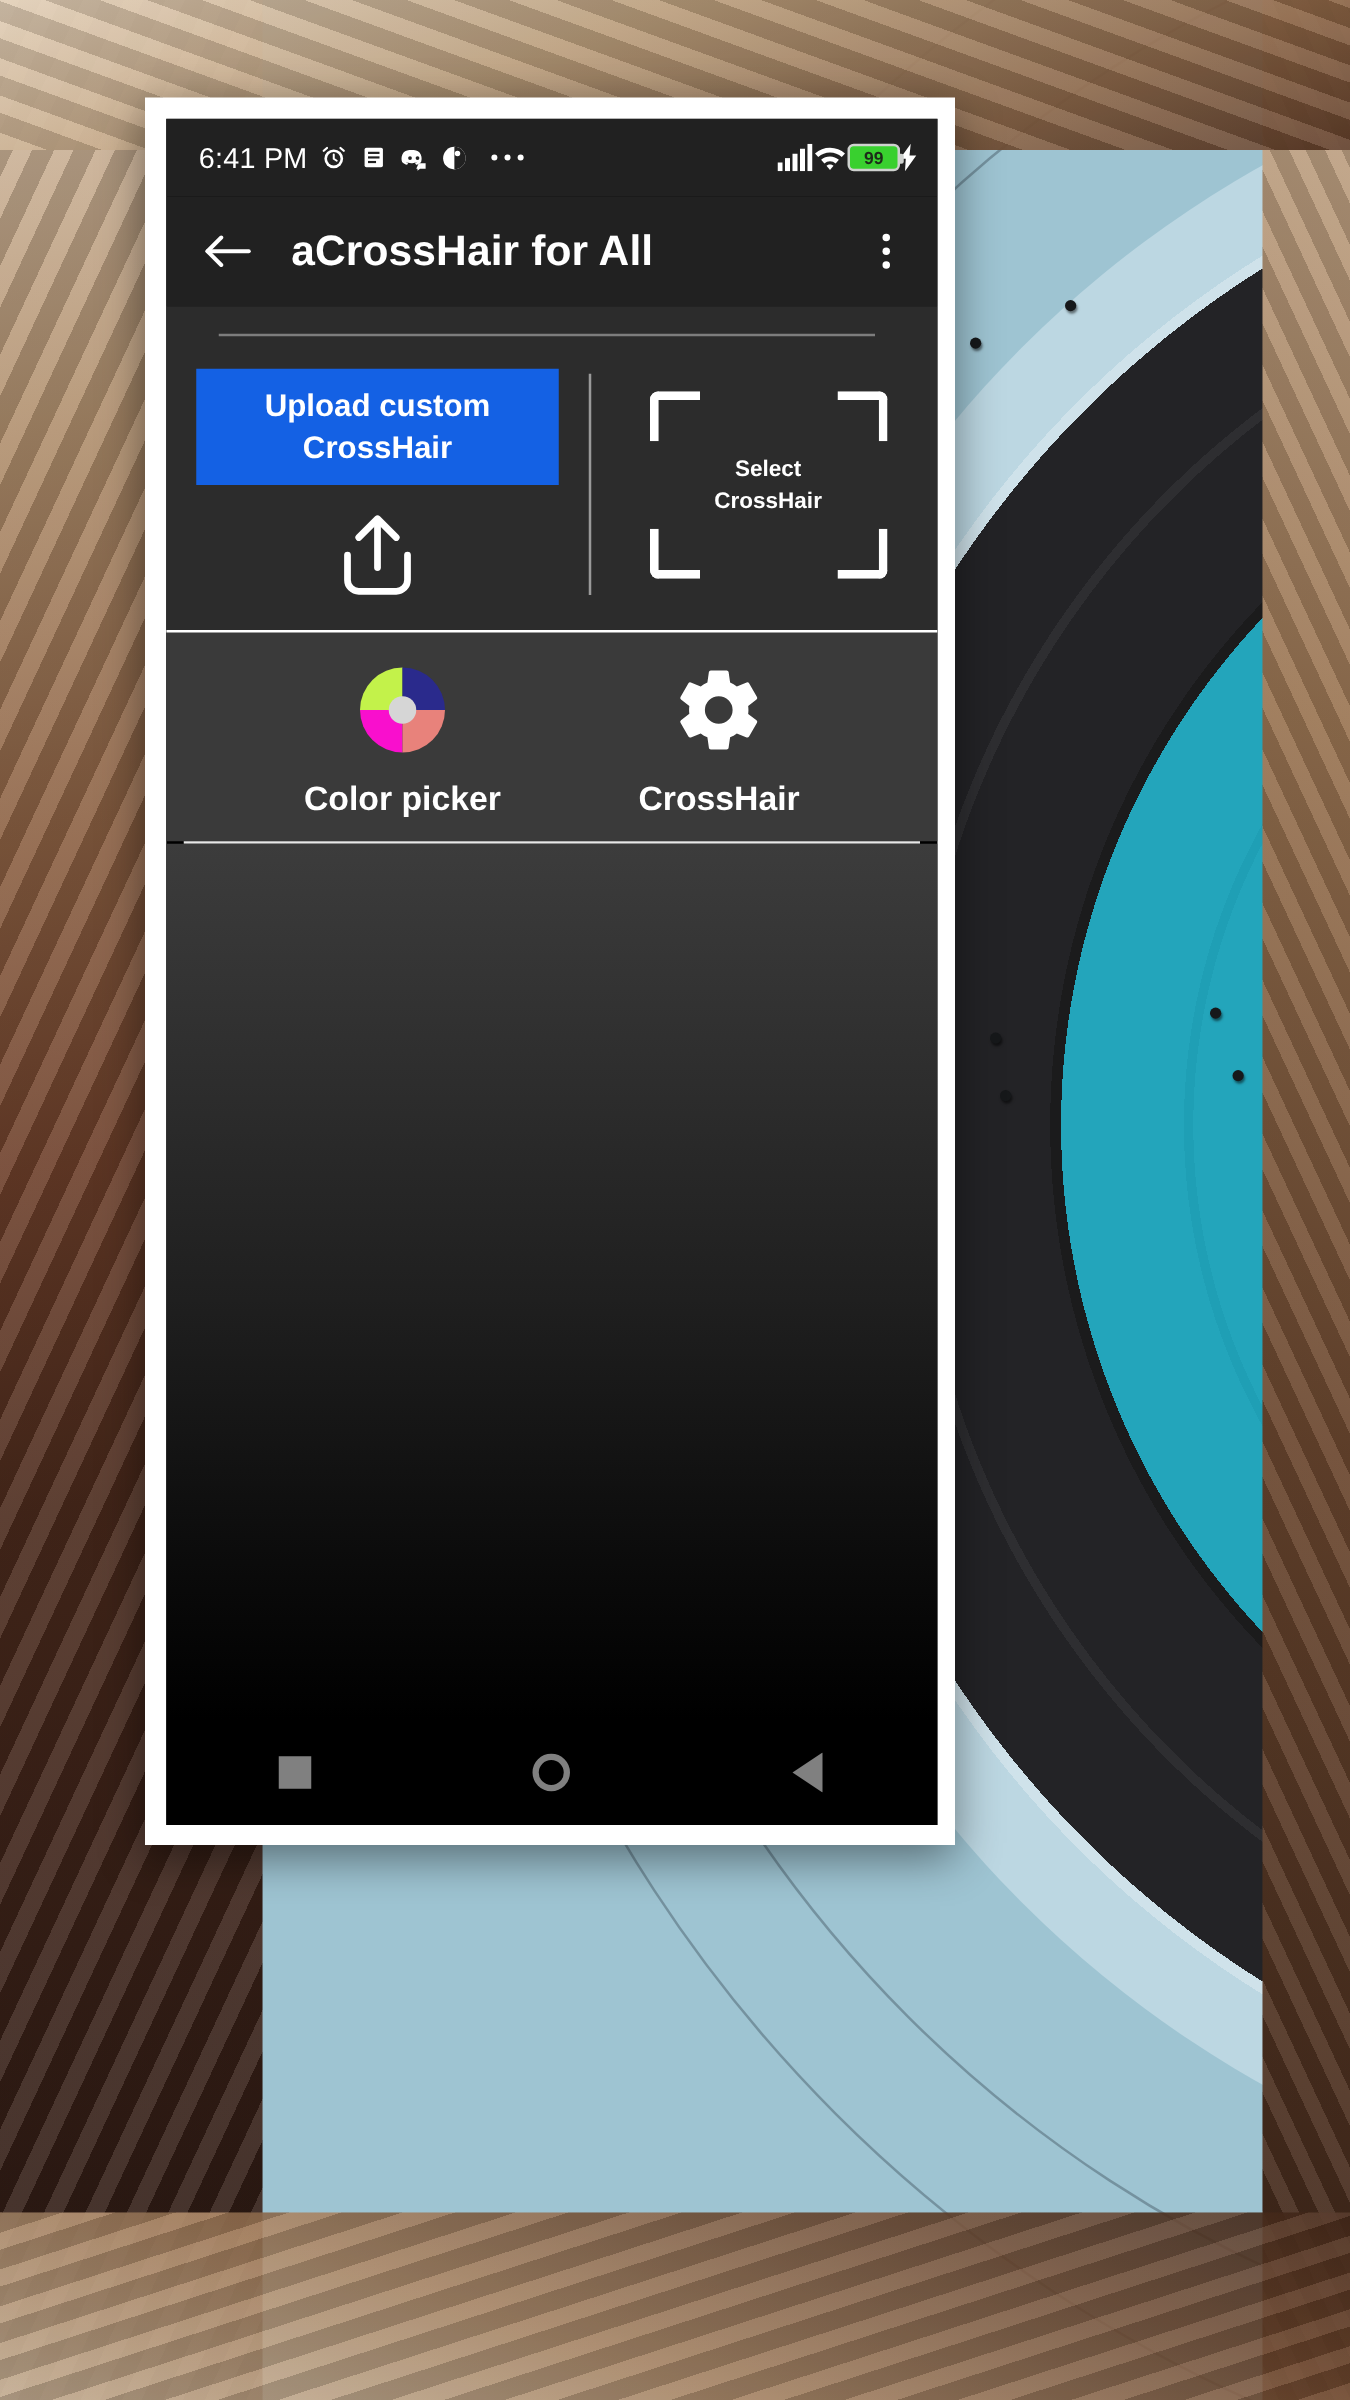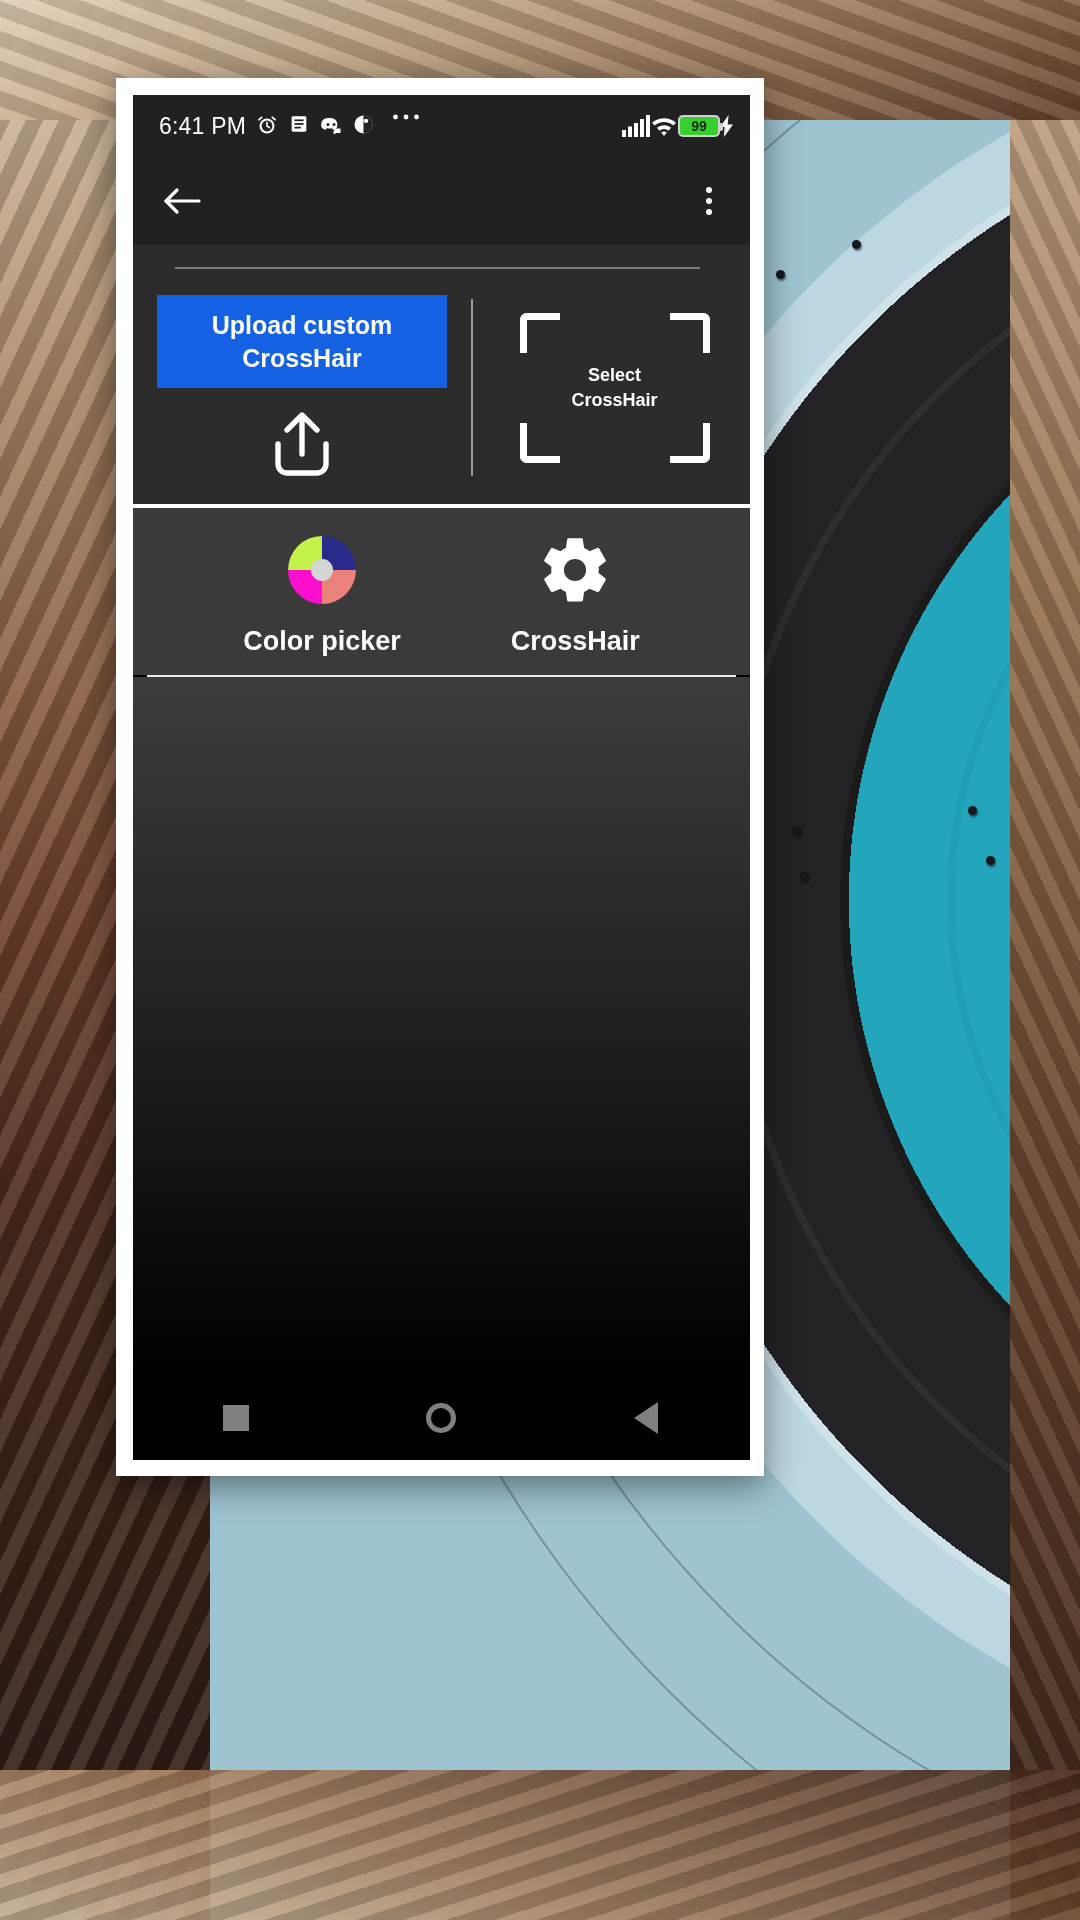--- a/index.html
+++ b/index.html
@@ -105,21 +105,21 @@
 
   
   .status-bar {
     height: 62px;
     background: #212121;
     display: flex; align-items: center;
     padding: 0 16px 0 26px;
     color: #fff;
     flex: none;
   }
-  .status-left { display: flex; align-items: flex-start; gap: 9px; }
+  .status-left { display: flex; align-items: center; gap: 9px; }
   .clock { font-size: 23px; letter-spacing: .2px; }
   .si { display: inline-flex; align-items: center; }
   .status-right { margin-left: auto; display: flex; align-items: center; gap: 0; }
   .batt {
     position: relative;
     width: 42px; height: 22px;
     border: 2px solid #cfd2cf; border-radius: 5px;
     background: #39d02f;
     display: flex; align-items: center; justify-content: center;
   }
@@ -195,21 +195,21 @@
   .corner.tr { right: 0; top: 0; border-left: none; border-bottom: none; border-radius: 0 7px 0 0; }
   .corner.bl { left: 0; bottom: 0; border-right: none; border-top: none; border-radius: 0 0 0 7px; }
   .corner.br { right: 0; bottom: 0; border-left: none; border-top: none; border-radius: 0 0 7px 0; }
   .select-label {
     color: #fff; font-size: 18px; font-weight: bold; text-align: center; line-height: 1.35;
   }
 
   
   .panel-tools {
     background: #3a3a3a; flex: none;
-    border-top: 4px solid #ffffff;
+    border-top: 2px solid #ffffff;
     padding: 24px 0 18px 0;
     display: flex; justify-content: center; gap: 110px;
   }
   .tool { display: flex; flex-direction: column; align-items: center; gap: 18px; cursor: pointer; }
   .tool-label { color: #fff; font-size: 27px; font-weight: bold; }
   .tools-underline { height: 2px; background: #e8e8e8; margin: 0 14px; flex: none; }
 
   
   .content-area {
     flex: 1 1 auto;
@@ -320,20 +320,21 @@
     </div>
   </div>
 
   <div class="app-bar">
     <div class="back-arrow">
       <svg width="38" height="30" viewBox="0 0 38 30" fill="none" stroke="#fff" stroke-width="3.2" stroke-linecap="round" stroke-linejoin="round">
         <path d="M36 15H3"></path>
           <path d="M14 4 3 15l11 11"></path>
       </svg>
     </div>
+    <div class="app-title">aCrossHair for All</div>
     <div class="overflow">
       <i></i>
         <i></i>
         <i></i>
     </div>
   </div>
 
   <div class="panel-top">
 
 

